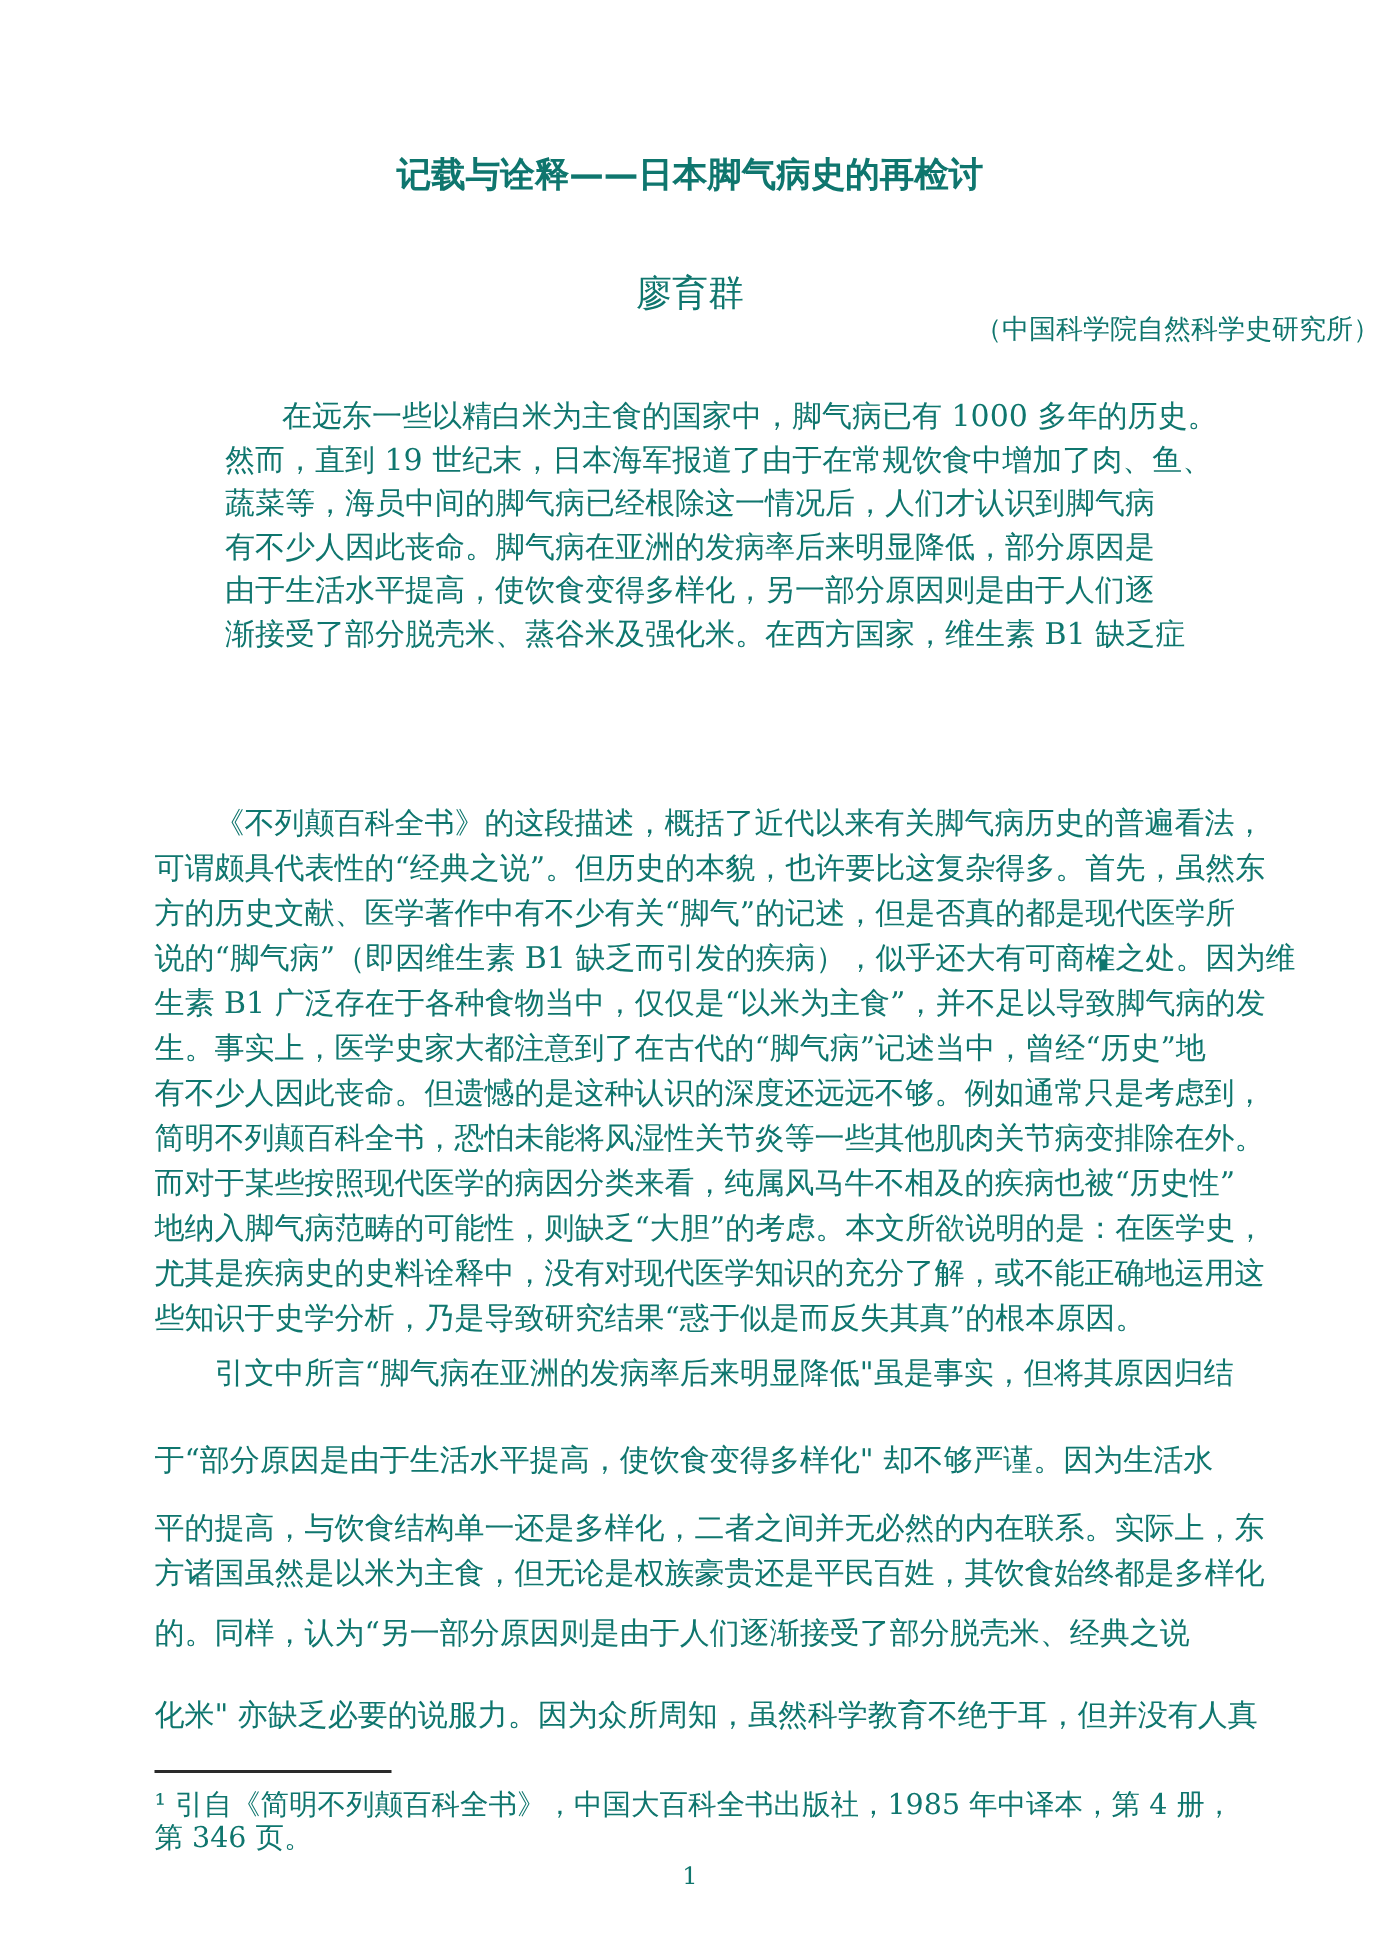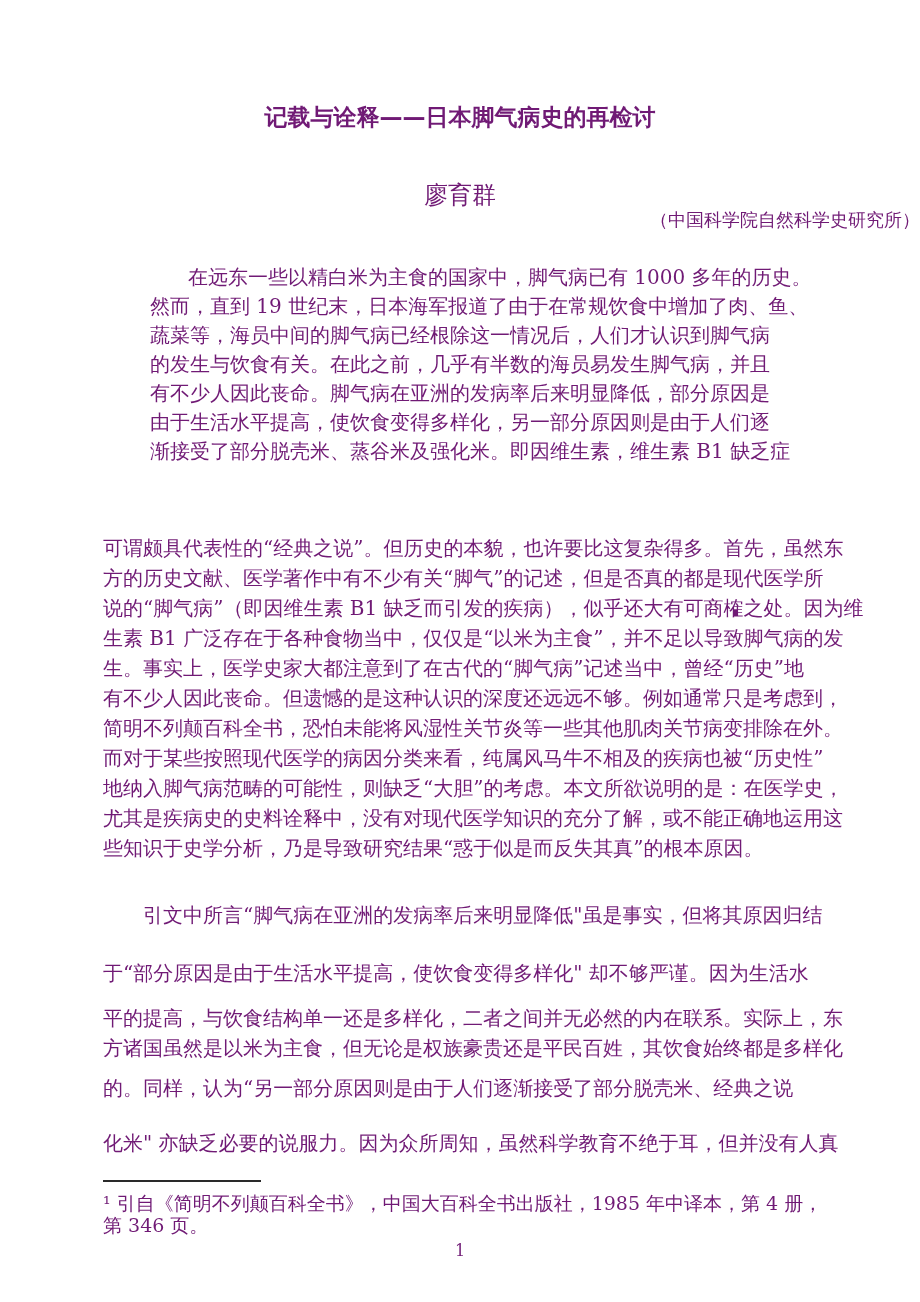--- a/index.html
+++ b/index.html
@@ -5,21 +5,21 @@
   html, body {
     margin: 0;
     padding: 0;
     background: #ffffff;
   }
   .page {
     position: relative;
     width: 920px;
     height: 1302px;
     background: #ffffff;
-    color: #701a75;
+    color: #0f766e;
     font-family: "DejaVu Serif", serif;
     overflow: hidden;
   }
   .doc-title {
     position: absolute;
     top: 100px;
     left: 0;
     width: 100%;
     text-align: center;
     font-family: "DejaVu Sans", sans-serif;
@@ -109,27 +109,27 @@
   <h1 class="doc-title">记载与诠释——日本脚气病史的再检讨</h1>
 
   <div class="author">廖育群</div>
 
   <div class="affiliation">（中国科学院自然科学史研究所）</div>
 
   <div class="quote-block">
     <div class="line indent-quote">在远东一些以精白米为主食的国家中，脚气病已有 1000 多年的历史。</div>
     <div class="line">然而，直到 19 世纪末，日本海军报道了由于在常规饮食中增加了肉、鱼、</div>
     <div class="line">蔬菜等，海员中间的脚气病已经根除这一情况后，人们才认识到脚气病</div>
-    <div class="line">的发生与饮食有关。在此之前，几乎有半数的海员易发生脚气病，并且</div>
     <div class="line">有不少人因此丧命。脚气病在亚洲的发病率后来明显降低，部分原因是</div>
     <div class="line">由于生活水平提高，使饮食变得多样化，另一部分原因则是由于人们逐</div>
-    <div class="line">渐接受了部分脱壳米、蒸谷米及强化米。即因维生素，维生素 B1 缺乏症</div>
+    <div class="line">渐接受了部分脱壳米、蒸谷米及强化米。在西方国家，维生素 B1 缺乏症</div>
   </div>
 
   <div class="para para-1">
+    <div class="line indent-2em">《不列颠百科全书》的这段描述，概括了近代以来有关脚气病历史的普遍看法，</div>
     <div class="line">可谓颇具代表性的“经典之说”。但历史的本貌，也许要比这复杂得多。首先，虽然东</div>
     <div class="line">方的历史文献、医学著作中有不少有关“脚气”的记述，但是否真的都是现代医学所</div>
     <div class="line">说的“脚气病”（即因维生素 B1 缺乏而引发的疾病），似乎还大有可商榷之处。因为维</div>
     <div class="line">生素 B1 广泛存在于各种食物当中，仅仅是“以米为主食”，并不足以导致脚气病的发</div>
     <div class="line">生。事实上，医学史家大都注意到了在古代的“脚气病”记述当中，曾经“历史”地</div>
     <div class="line">有不少人因此丧命。但遗憾的是这种认识的深度还远远不够。例如通常只是考虑到，</div>
     <div class="line">简明不列颠百科全书，恐怕未能将风湿性关节炎等一些其他肌肉关节病变排除在外。</div>
     <div class="line">而对于某些按照现代医学的病因分类来看，纯属风马牛不相及的疾病也被“历史性”</div>
     <div class="line">地纳入脚气病范畴的可能性，则缺乏“大胆”的考虑。本文所欲说明的是：在医学史，</div>
     <div class="line">尤其是疾病史的史料诠释中，没有对现代医学知识的充分了解，或不能正确地运用这</div>

